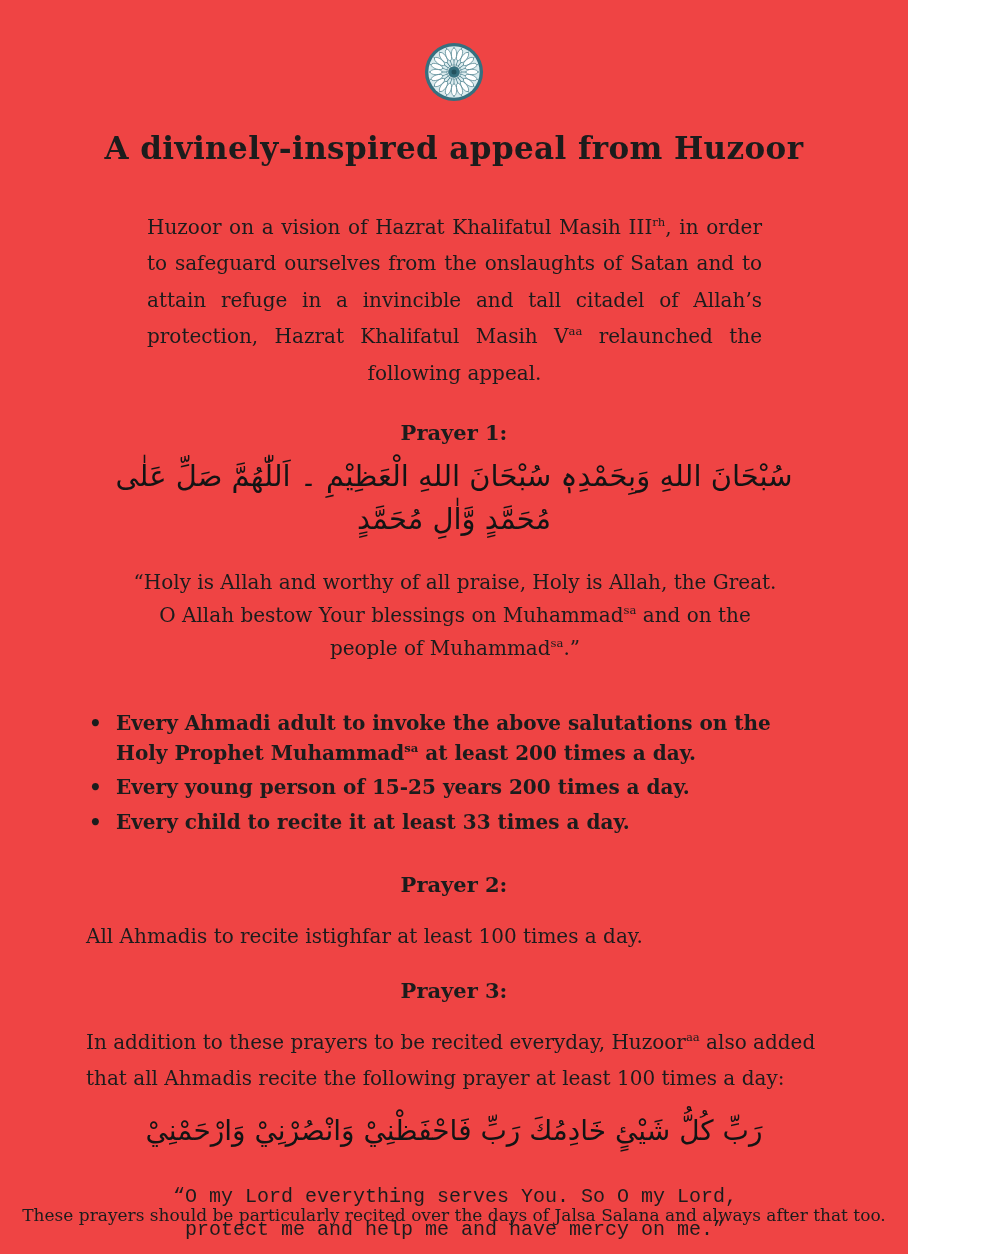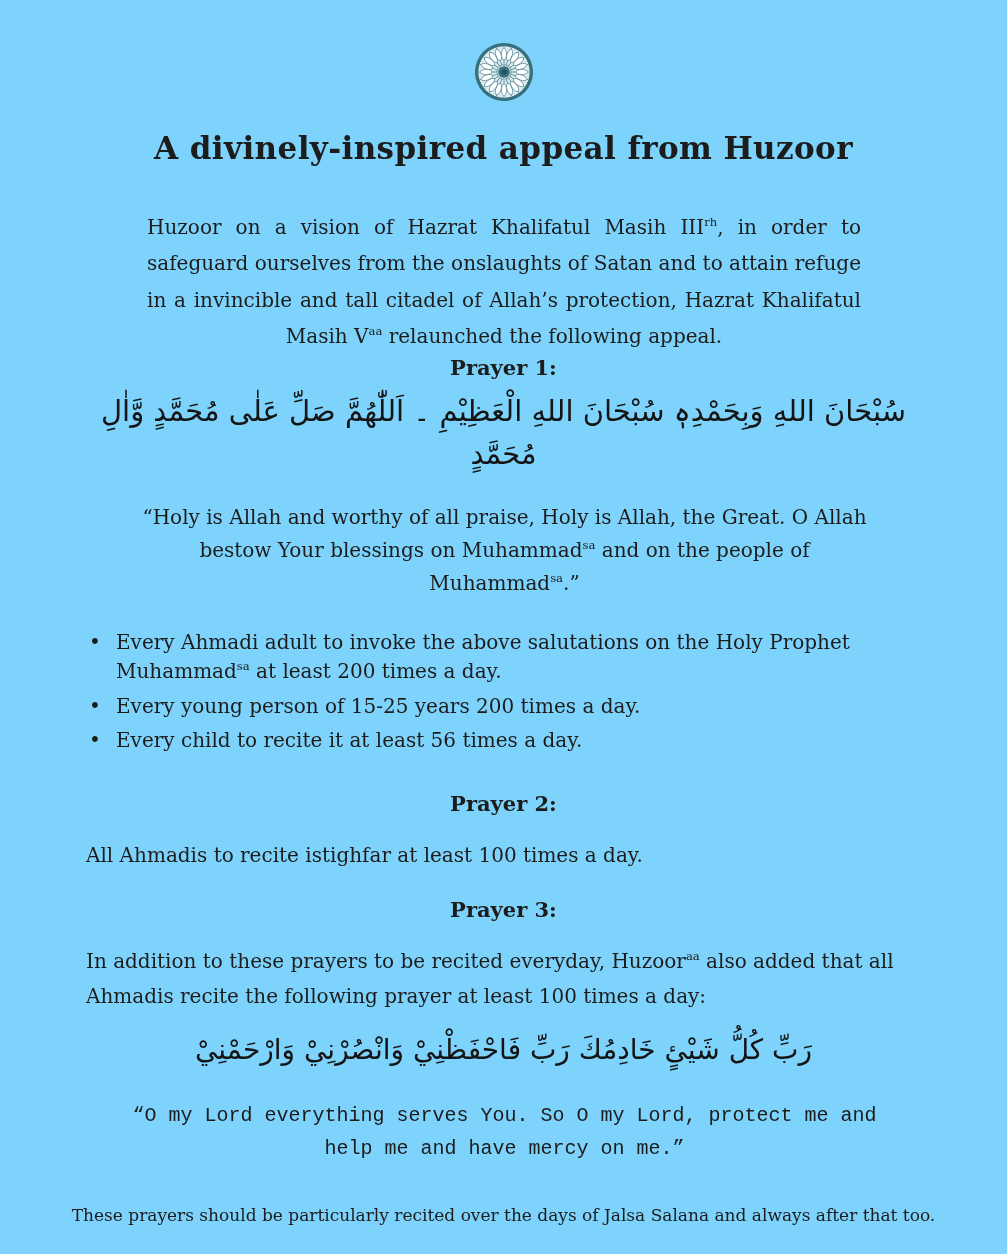--- a/index.html
+++ b/index.html
@@ -2,23 +2,23 @@
 <html><head>
 <meta charset="utf-8">
 <style>
   html, body {
     margin: 0;
     padding: 0;
     background: #ffffff;
   }
   .page {
     position: relative;
-    width: 1007px;
+    width: 908px;
     height: 1254px;
-    background: #7dd3fc;
+    background: #ef4444;
     overflow: hidden;
     font-family: "DejaVu Serif", serif;
     color: #1c1c1c;
   }
   .logo {
     display: block;
     margin: 41px auto 0 auto;
     width: 62px;
     height: 62px;
   }
@@ -35,42 +35,43 @@
     line-height: 1.82;
     text-align: justify;
     text-align-last: center;
   }
   .prayer-heading {
     margin: 0;
     text-align: center;
     font-size: 21px;
     font-weight: bold;
   }
-  .heading-1 { }
+  .heading-1 { margin-top: 29px; }
   .arabic {
     margin: 10px 80px 0 80px;
     text-align: center;
     direction: rtl;
     font-family: "DejaVu Sans", sans-serif;
     font-size: 29px;
     line-height: 1.5;
     color: #141414;
   }
   .quote {
     margin: 24px 128px 0 130px;
     text-align: center;
     font-size: 20px;
     line-height: 1.65;
   }
   .bullets {
-    margin: 28px 92px 0 86px;
+    margin: 44px 92px 0 86px;
     padding: 0;
     list-style: none;
     font-size: 20px;
     line-height: 1.48;
+    font-weight: bold;
   }
   .bullets li {
     position: relative;
     padding-left: 30px;
     margin-bottom: 5px;
   }
   .bullets li::before {
     content: "\2022";
     position: absolute;
     left: 3px;
@@ -154,21 +155,21 @@
 
   <h2 class="prayer-heading heading-1">Prayer 1:</h2>
 
   <p class="arabic">سُبْحَانَ اللهِ وَبِحَمْدِهٖ سُبْحَانَ اللهِ الْعَظِيْمِ ۔ اَللّٰهُمَّ صَلِّ عَلٰى مُحَمَّدٍ وَّاٰلِ مُحَمَّدٍ</p>
 
   <p class="quote"><span>“Holy is Allah and worthy of all praise, Holy is Allah, the Great. O Allah bestow Your blessings on Muhammad</span><sup>sa</sup><span> and on the people of Muhammad</span><sup>sa</sup><span>.”</span></p>
 
   <ul class="bullets">
     <li><span>Every Ahmadi adult to invoke the above salutations on the Holy Prophet Muhammad</span><sup>sa</sup><span> at least 200 times a day.</span></li>
     <li><span>Every young person of 15-25 years 200 times a day.</span></li>
-    <li><span>Every child to recite it at least 56 times a day.</span></li>
+    <li><span>Every child to recite it at least 33 times a day.</span></li>
   </ul>
 
   <h2 class="prayer-heading heading-2">Prayer 2:</h2>
 
   <p class="body-par">All Ahmadis to recite istighfar at least 100 times a day.</p>
 
   <h2 class="prayer-heading heading-3">Prayer 3:</h2>
 
   <p class="body-par"><span>In addition to these prayers to be recited everyday, Huzoor</span><sup>aa</sup><span> also added that all Ahmadis recite the following prayer at least 100 times a day:</span></p>
 

